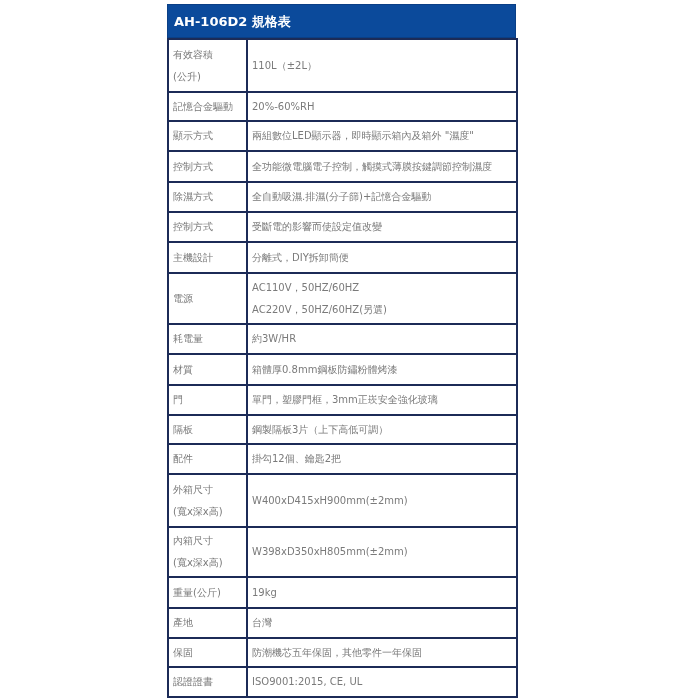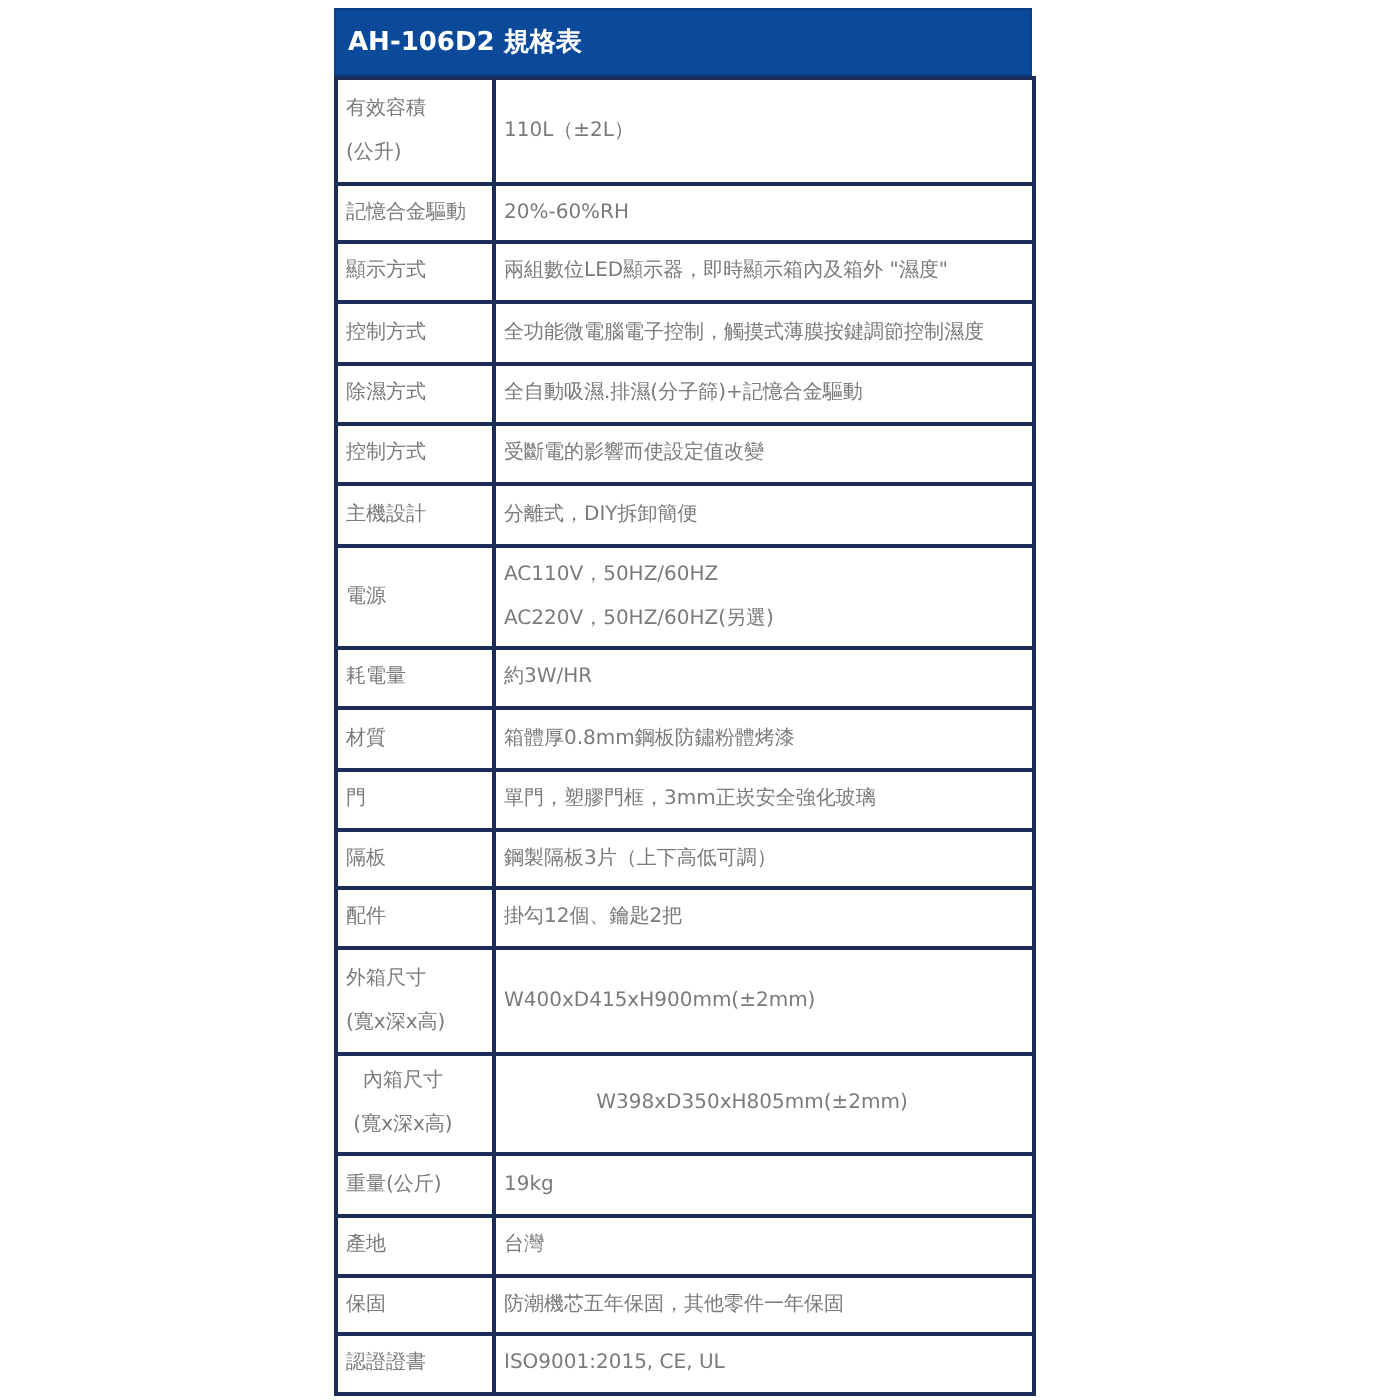--- a/index.html
+++ b/index.html
@@ -174,21 +174,21 @@
         </tr>
         <tr style="height: 53px;">
           <td class="label">
             <span class="line">外箱尺寸</span>
             <span class="line">(寬x深x高)</span>
           </td>
           <td class="val">
             <span class="line">W400xD415xH900mm(±2mm)</span>
           </td>
         </tr>
-        <tr style="height: 50px; text-align: center;">
+        <tr style="height: 50px;">
           <td class="label">
             <span class="line">內箱尺寸</span>
             <span class="line">(寬x深x高)</span>
           </td>
           <td class="val">
             <span class="line">W398xD350xH805mm(±2mm)</span>
           </td>
         </tr>
         <tr style="height: 31px;">
           <td class="label">

